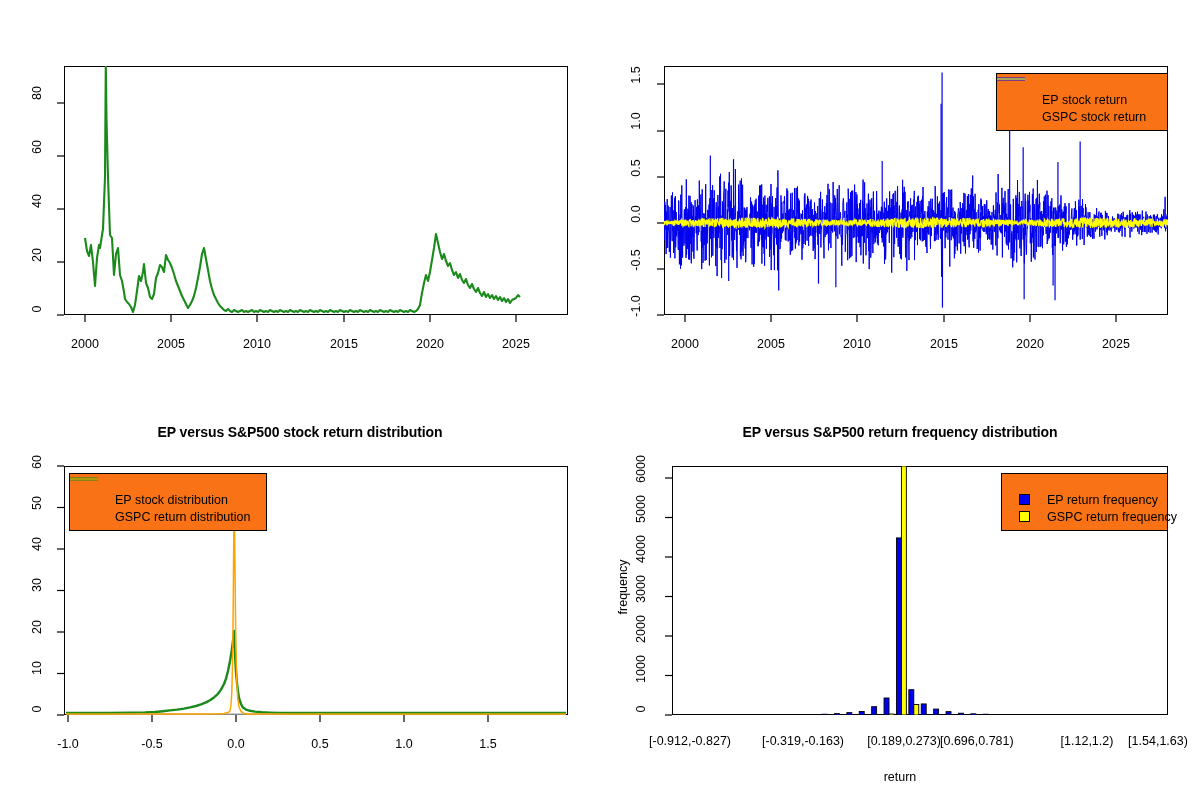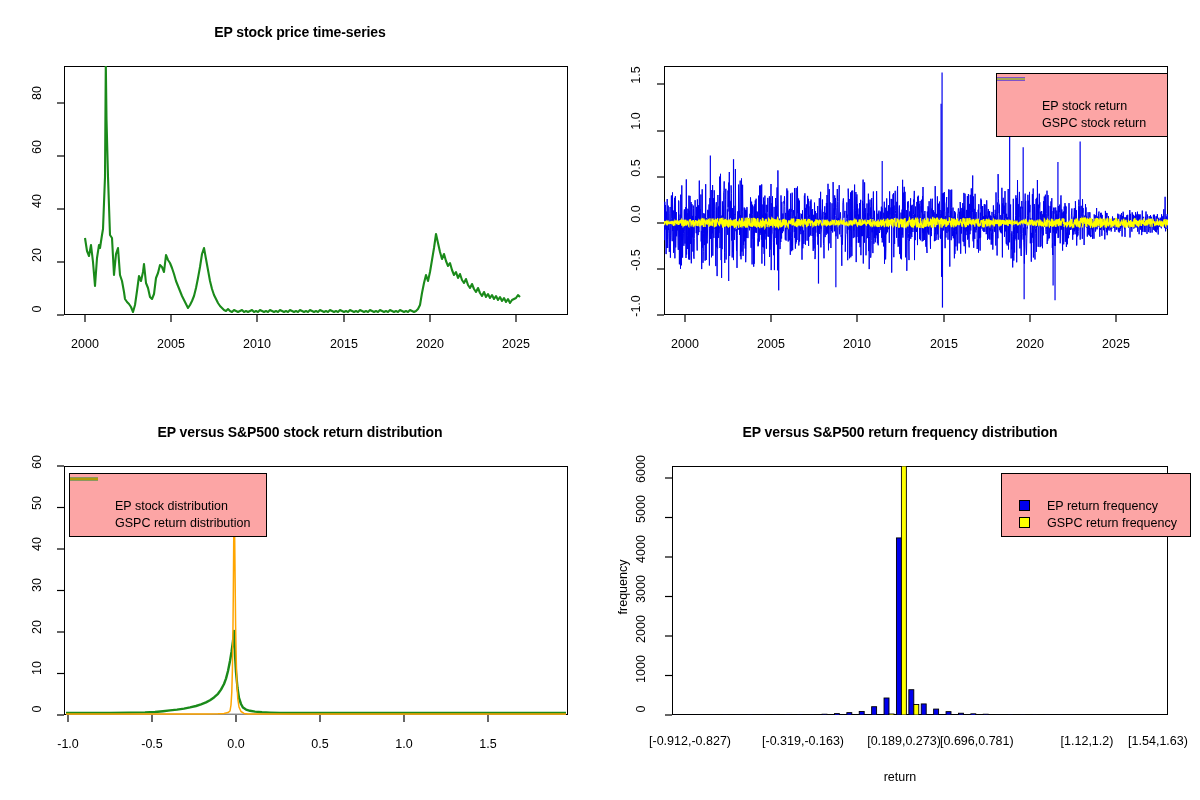--- a/index.html
+++ b/index.html
@@ -11,34 +11,33 @@
   .ttl{position:absolute;left:0;right:0;text-align:center;
        font-weight:bold;font-size:14px;letter-spacing:-0.1px;}
   .plotbox{position:absolute;border:1.3px solid #000;background:transparent;box-sizing:border-box;}
   svg{position:absolute;left:0;top:0;overflow:visible;}
   .tick{position:absolute;font-size:12.5px;color:#000;white-space:nowrap;}
   .tickv{position:absolute;font-size:12.5px;color:#000;white-space:nowrap;
          transform-origin:center center;transform:rotate(-90deg);}
   .axlab{position:absolute;font-size:12.5px;color:#000;white-space:nowrap;text-align:center;}
   .axlabv{position:absolute;font-size:12.5px;color:#000;white-space:nowrap;
           transform-origin:center center;transform:rotate(-90deg);}
-  .legend{position:absolute;border:1.2px solid #000;background:#fca5a5;box-sizing:border-box;
-          padding:23px 9px 5px 7px;}
+  .legend{position:absolute;border:1.2px solid #000;background:#f97316;box-sizing:border-box;
+          padding:17px 9px 5px 7px;}
   .legrow{display:flex;align-items:center;height:17px;}
   .legkey{width:30px;flex:0 0 30px;display:flex;align-items:center;justify-content:center;}
   .legsq{width:11px;height:11px;border:1px solid #000;box-sizing:border-box;}
   .legtxt{font-size:12.5px;padding-left:8px;white-space:nowrap;}
 </style>
 </head>
 <body>
 
 <div class="grid">
 
   <div class="panel">
-    <div class="ttl" style="top:24px;">EP stock price time-series</div>
 
     <div class="plotbox" style="left:64px;top:66px;width:504px;height:249px;"></div>
 
     <div class="tickv" style="left:24px;top:302px;width:26px;text-align:center;">0</div>
     <div class="tickv" style="left:24px;top:248px;width:26px;text-align:center;">20</div>
     <div class="tickv" style="left:24px;top:194px;width:26px;text-align:center;">40</div>
     <div class="tickv" style="left:24px;top:140px;width:26px;text-align:center;">60</div>
     <div class="tickv" style="left:24px;top:86px;width:26px;text-align:center;">80</div>
 
     <div class="tick" style="left:61px;top:337px;width:48px;text-align:center;">2000</div>
@@ -375,21 +374,21 @@
           <rect x="524.60" y="315.00" width="4.96" height="1.60" fill="#ffff00" stroke="#000" stroke-width="0.9"></rect>
           <rect x="532.04" y="314.96" width="4.96" height="1.60" fill="#0000ee" stroke="#000" stroke-width="0.9"></rect>
           <rect x="537.00" y="315.00" width="4.96" height="1.60" fill="#ffff00" stroke="#000" stroke-width="0.9"></rect>
           <rect x="544.44" y="314.96" width="4.96" height="1.60" fill="#0000ee" stroke="#000" stroke-width="0.9"></rect>
           <rect x="549.40" y="315.00" width="4.96" height="1.60" fill="#ffff00" stroke="#000" stroke-width="0.9"></rect>
           <rect x="556.84" y="314.96" width="4.96" height="1.60" fill="#0000ee" stroke="#000" stroke-width="0.9"></rect>
           <rect x="561.80" y="315.00" width="4.96" height="1.60" fill="#ffff00" stroke="#000" stroke-width="0.9"></rect>
         </g>
     </svg>
 
-    <div class="legend" style="left:401px;top:73px;width:190px;">
+    <div class="legend" style="left:401px;top:73px;width:167px;">
       <div class="legrow">
         <span class="legkey">
           <span class="legsq" style="background:#0000ee;"></span>
         </span>
         <span class="legtxt">EP return frequency</span>
       </div>
       <div class="legrow">
         <span class="legkey">
           <span class="legsq" style="background:#ffff00;"></span>
         </span>

